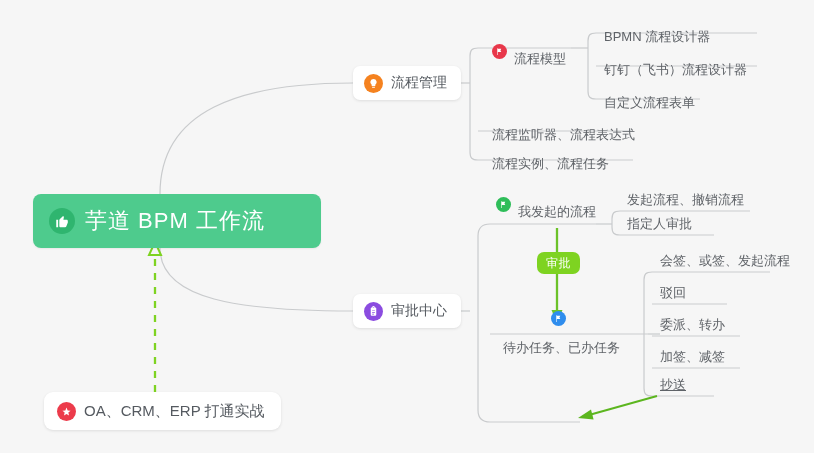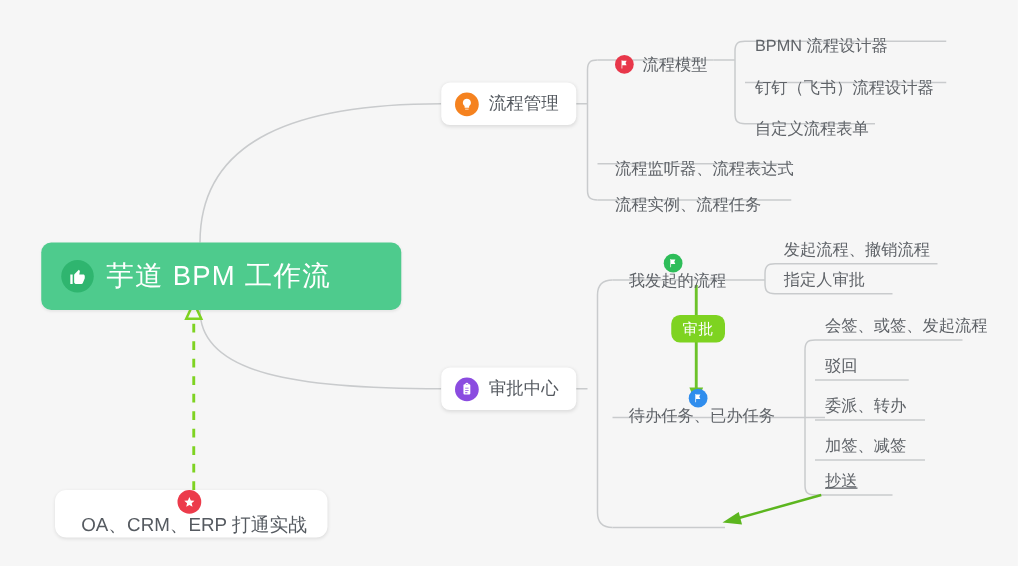--- a/index.html
+++ b/index.html
@@ -62,36 +62,36 @@
     box-shadow: 0 1px 3px rgba(0,0,0,0.10);
     white-space: nowrap;
   }
   .pill-label {
     color: #555a60;
     font-size: 14px;
     margin-left: 8px;
   }
   #branch-process   { left: 353px; top: 66px; }
   #branch-approval  { left: 353px; top: 294px; }
-  #node-integration { left: 44px;  top: 392px; height: 38px; padding: 0 16px 0 13px; border-radius: 9px; flex-direction: column;}
+  #node-integration { left: 44px;  top: 392px; height: 38px; padding: 0 16px 0 13px; border-radius: 9px;}
   #node-integration .pill-label { font-size: 15px; }
 
   
   .leaf {
     position: absolute;
     font-size: 13px;
     color: #5f6368;
     white-space: nowrap;
     display: flex;
     align-items: center;
     height: 22px;
     padding-bottom: 1px;
   }
   .leaf .leaf-text { line-height: 1; }
-  .leaf.with-icon .leaf-text { margin-left: 7px; }
+  .leaf.with-icon .leaf-text { margin-left: 7px; margin-top: 15px; }
 
   
   .badge {
     width: 15px;
     height: 15px;
     border-radius: 50%;
     display: inline-flex;
     align-items: center;
     justify-content: center;
     flex: 0 0 auto;
@@ -222,21 +222,21 @@
 
   <div class="pill-node" id="branch-approval">
     <span class="badge badge-md" style="background:#8b4ce0;">
       <svg width="11" height="11" viewBox="0 0 24 24" fill="#ffffff">
         <path d="M16 3h-1.2a2.8 2.8 0 00-5.6 0H8a2 2 0 00-2 2v14a2 2 0 002 2h8a2 2 0 002-2V5a2 2 0 00-2-2zm-4-.6a1 1 0 110 2 1 1 0 010-2zM9 9h6v1.6H9V9zm0 4h6v1.6H9V13zm0 4h4v1.6H9V17z"></path>
       </svg>
     </span>
     <span class="pill-label">审批中心</span>
   </div>
 
-  <div class="leaf with-icon" style="left:496px; top:203px;flex-direction:column;">
+  <div class="leaf with-icon" style="left:496px; top:193px;">
     <span class="badge" style="background:#2ebd59;">
       <svg width="9" height="9" viewBox="0 0 24 24" fill="#ffffff">
         <path d="M6 3v18h1.6v-7.4h9.2L14.4 9l2.4-4.6H7.6V3z"></path>
       </svg>
     </span>
     <span class="leaf-text">我发起的流程</span>
   </div>
 
   <div class="leaf with-icon" style="left:496px; top:311px;flex-direction:column;">
     <span class="badge" style="background:#2f8ded;">

